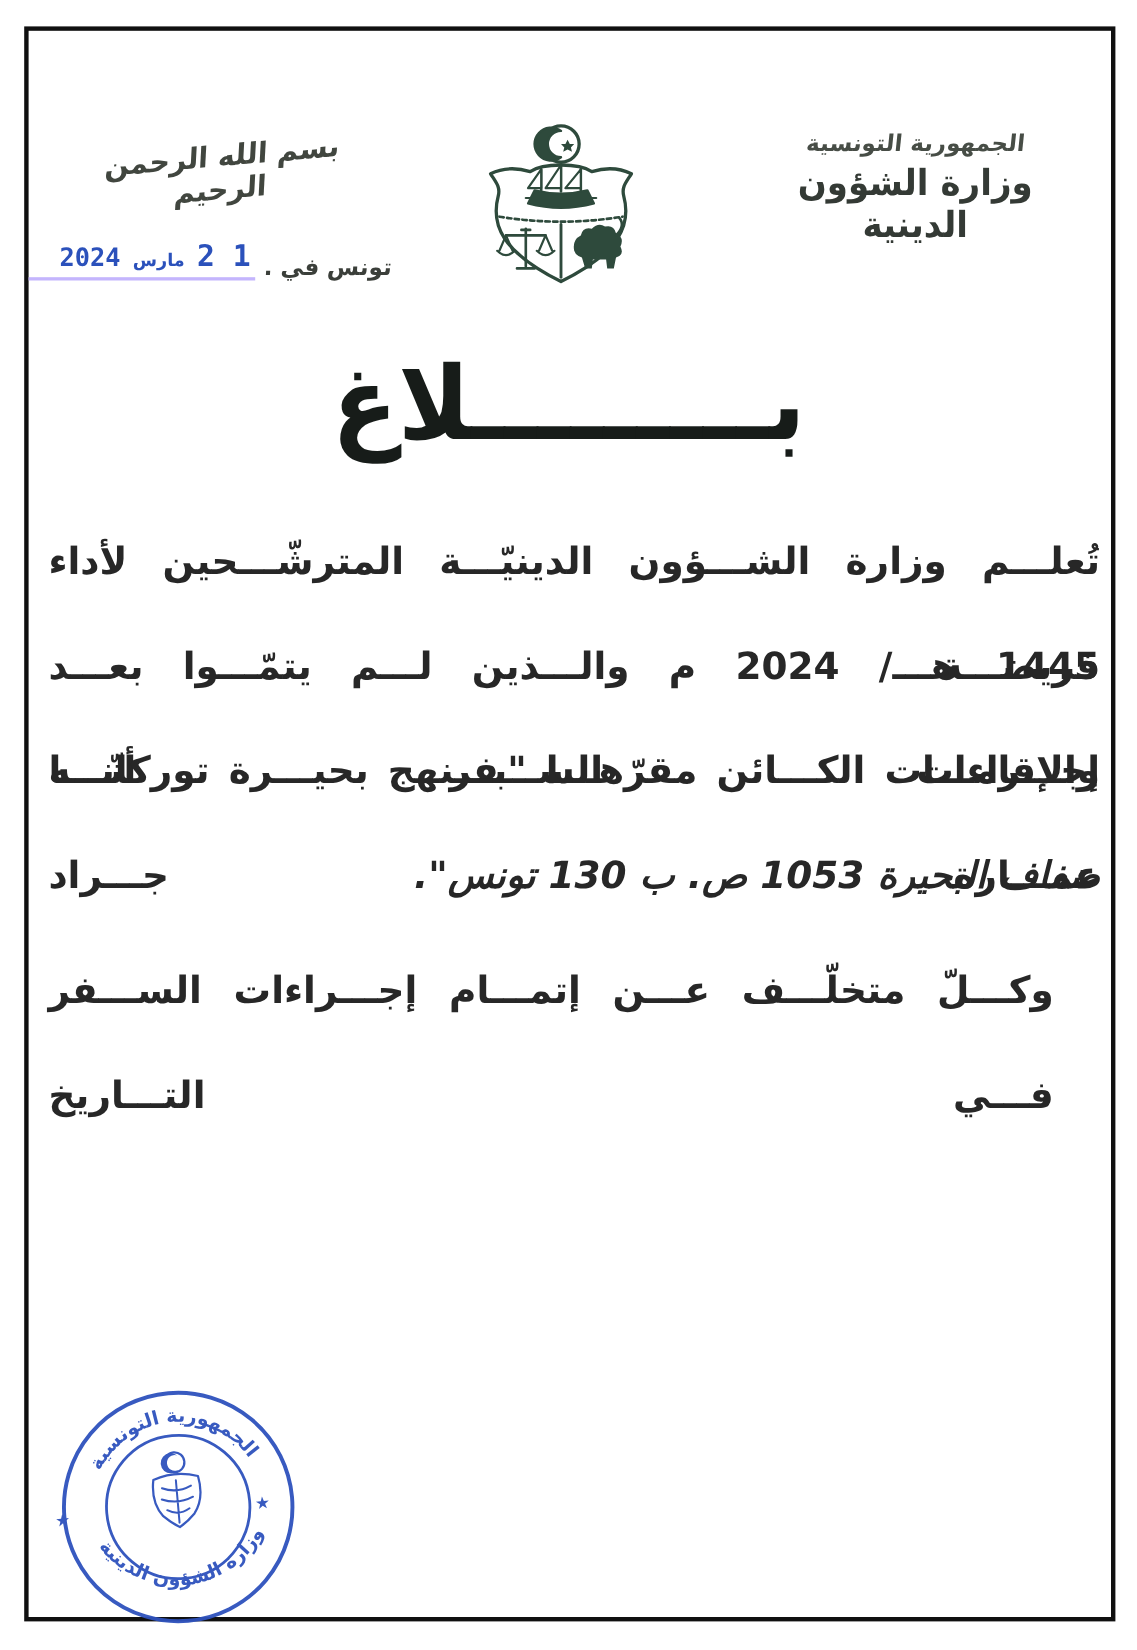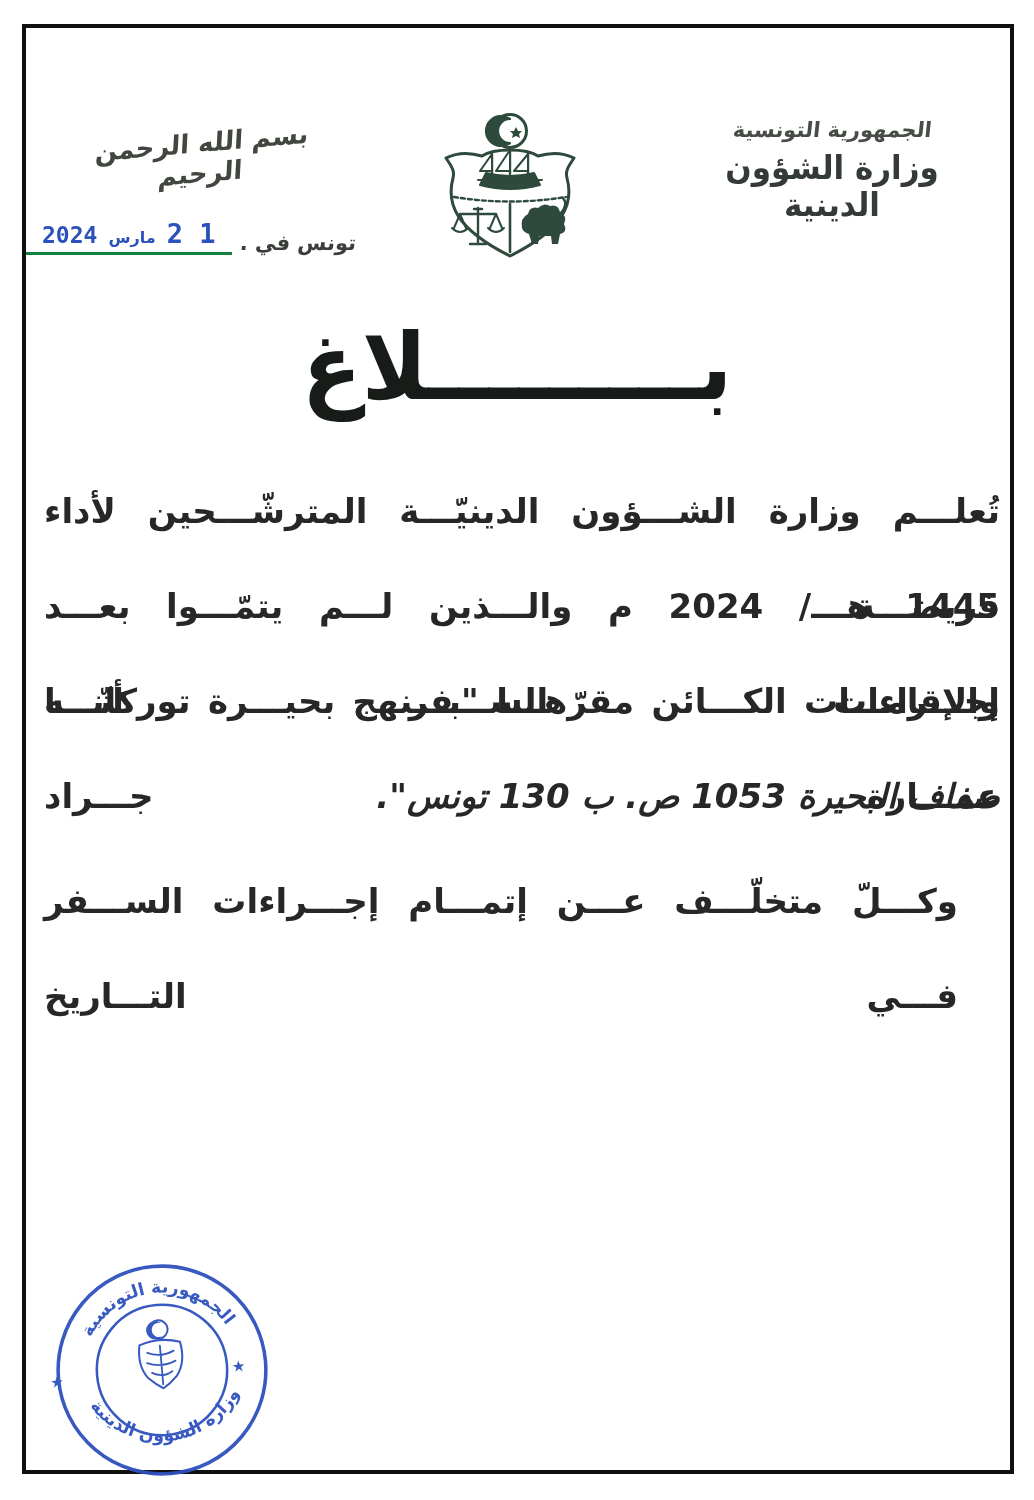--- a/index.html
+++ b/index.html
@@ -21,22 +21,22 @@
   .hdr-left{position:absolute;top:128px;left:46px;width:310px;direction:rtl;}
   .bismillah{
     font-size:26px;font-weight:bold;color:#41463f;text-align:center;
     transform:rotate(-5deg) skewX(-8deg);width:250px;margin:0 auto;letter-spacing:1px;
   }
   .date-row{
     margin-top:30px;display:flex;direction:rtl;align-items:flex-end;gap:8px;justify-content:flex-start;
   }
   .place{font-size:21px;font-weight:bold;color:#3b3f3a;white-space:nowrap;transform:skewX(-4deg);}
   .date-fill{
-    display:inline-block;min-width:198px;border-bottom:3px solid #15803d;
-    text-align:center;direction:rtl;padding:0 4px 3px 4px;white-space:nowrap;
+    display:inline-block;min-width:198px;border-bottom:3px solid #c4b5fd;
+    text-align:right;direction:rtl;padding:0 4px 3px 4px;white-space:nowrap;
   }
   .d-day{font-family:"DejaVu Sans Mono",monospace;font-size:27px;font-weight:bold;color:#2b51bb;letter-spacing:2px;}
   .d-month{font-size:16px;font-weight:bold;color:#2b51bb;margin:0 6px;}
   .d-year{font-family:"DejaVu Sans Mono",monospace;font-size:23px;font-weight:bold;color:#2b51bb;letter-spacing:1px;}
   
   .emblem{position:absolute;left:420px;top:110px;width:180px;height:155px;}
   
   .title{
     position:absolute;top:320px;left:0;right:0;text-align:center;
     font-size:88px;font-weight:bold;color:#171c19;direction:rtl;line-height:1.1;

